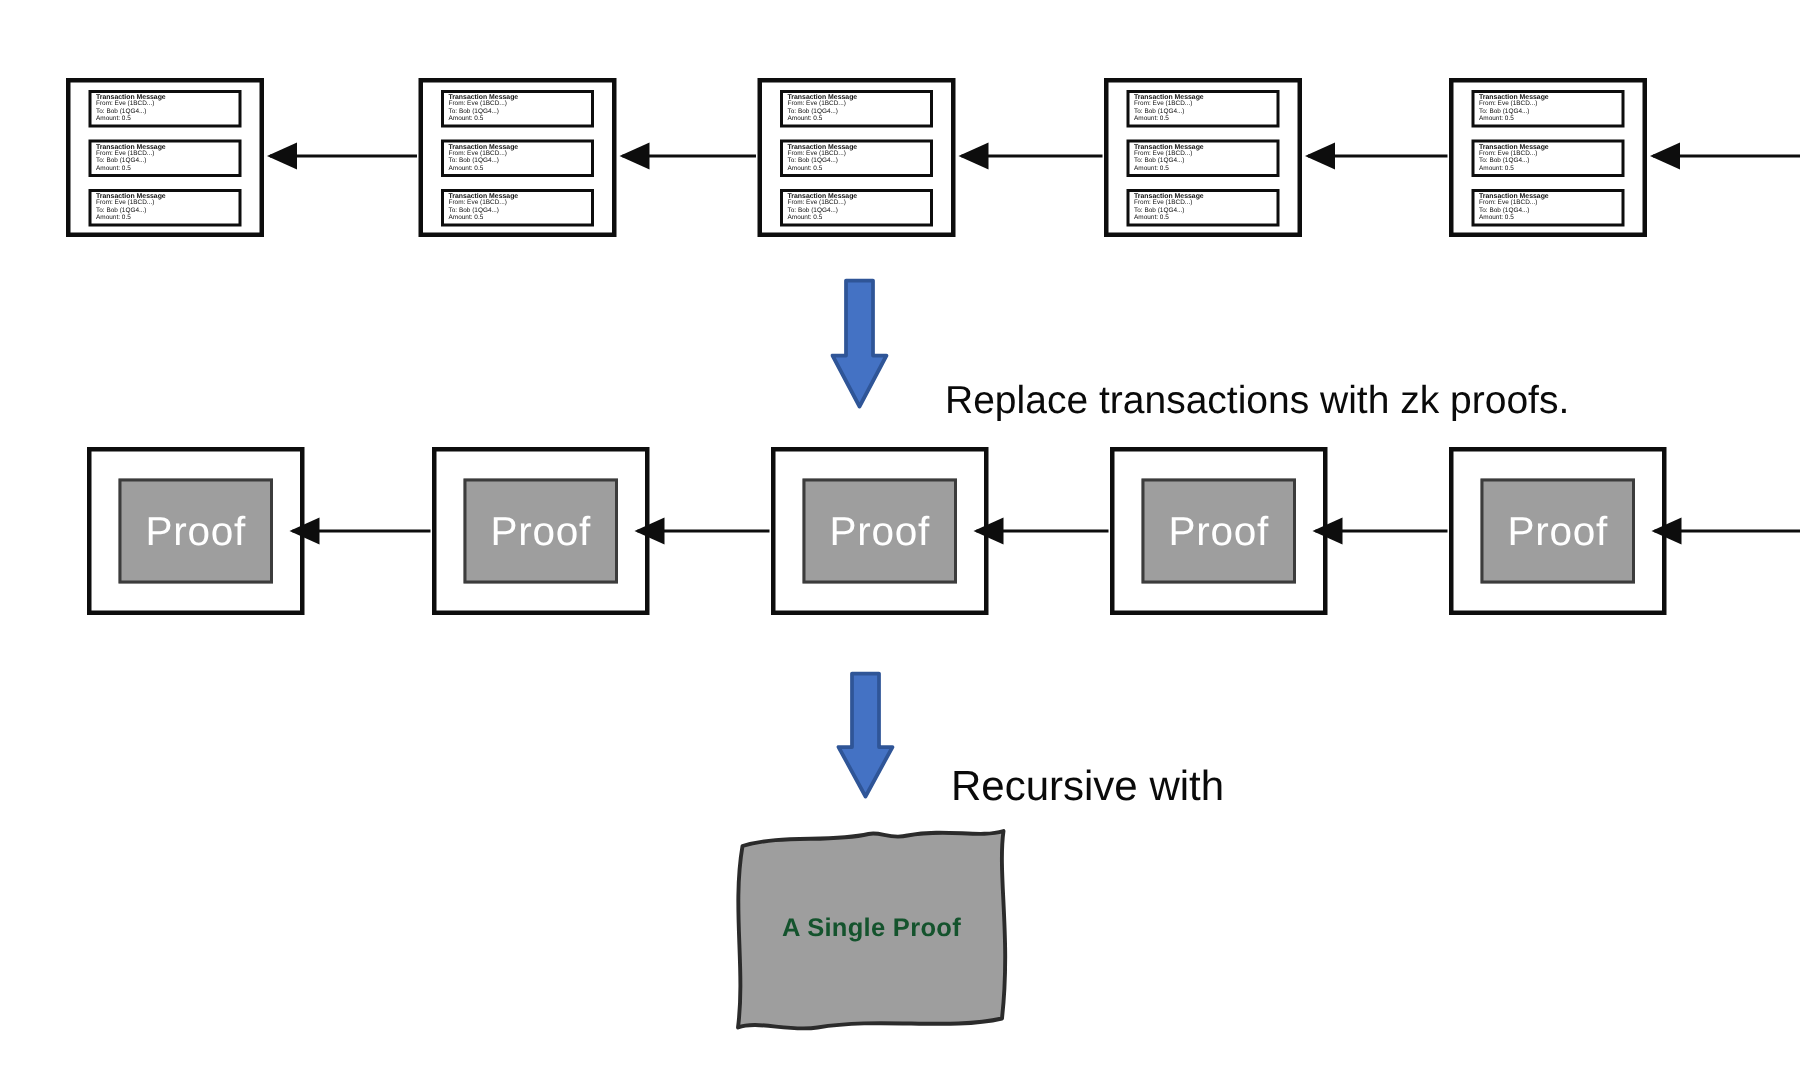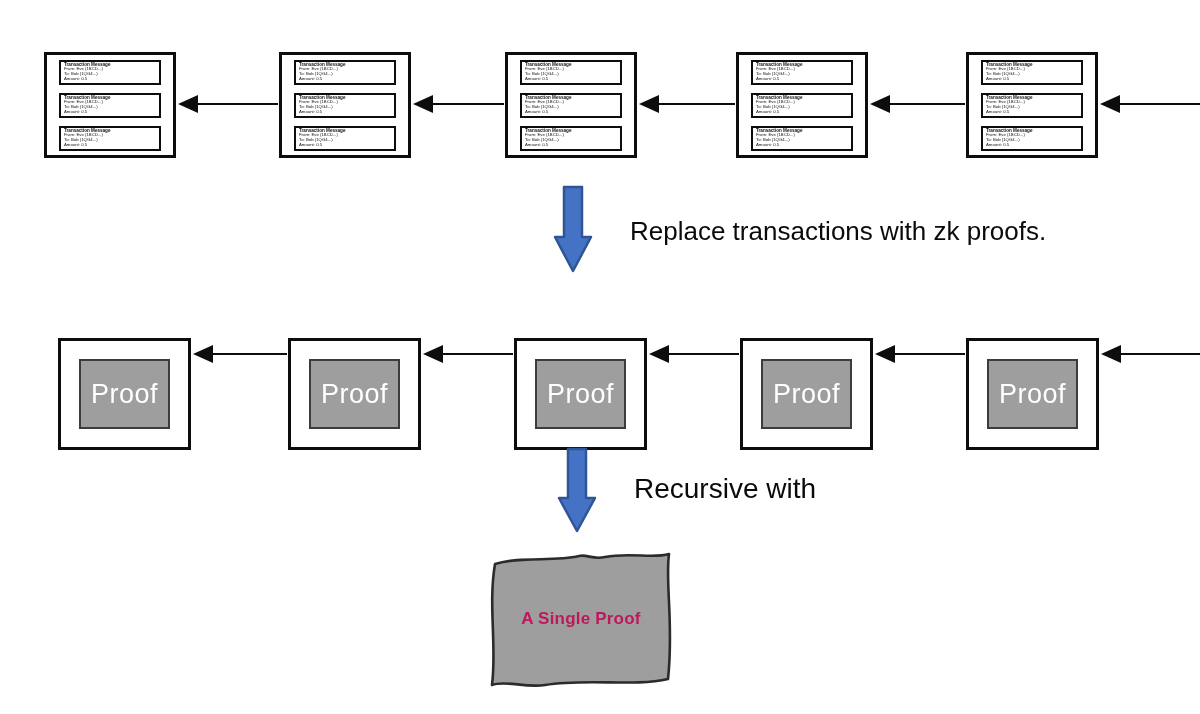--- a/index.html
+++ b/index.html
@@ -22,41 +22,40 @@
   .txline{font-size:4.3px;line-height:1.12;white-space:nowrap;}
   
   .h-arrow{position:absolute;height:2px;background:#0d0d0d;}
   .h-arrow .head{
     position:absolute;left:-2px;top:-8px;width:0;height:0;
     border-top:9px solid transparent;border-bottom:9px solid transparent;
     border-right:20px solid #0d0d0d;
   }
   
   .proofbox{
-    position:absolute;width:133px;height:112px;box-sizing:border-box;
+    position:absolute;width:145px;height:112px;box-sizing:border-box;
     border:3px solid #0d0d0d;background:#ffffff;padding:18px;
     display:flex;
-    margin-top:40px;
   }
   .proofinner{
     flex:1;border:2px solid #3c3c3c;background:#9e9e9e;
     display:flex;align-items:center;justify-content:center;
     color:#ffffff;font-size:27px;letter-spacing:.5px;
   }
   
   .down-arrow{position:absolute;}
-  .step-label{position:absolute;font-size:26px;color:#0a0a0a;white-space:nowrap;}
+  .step-label{position:absolute;font-size:26px;color:#0a0a0a;white-space:nowrap;margin-top:35px;}
   .step-label.l2{font-size:28px;}
   
   .blob-wrap{position:absolute;left:483px;top:547px;width:196px;height:144px;}
   .blob-wrap svg{position:absolute;left:0;top:0;}
   .blob-label{
     position:absolute;left:0;top:0;width:100%;height:100%;
     display:flex;align-items:center;justify-content:center;
-    color:#be185d;font-size:17px;font-weight:bold;letter-spacing:.2px;
+    color:#14532d;font-size:17px;font-weight:bold;letter-spacing:.2px;
   }
 </style>
 </head>
 <body>
 
 <div class="stage">
   <div id="layer">
       <div class="txblock" style="left: 44px; top: 52px;">
     <div class="txcard">
       <div class="txtitle">Transaction Message</div>

